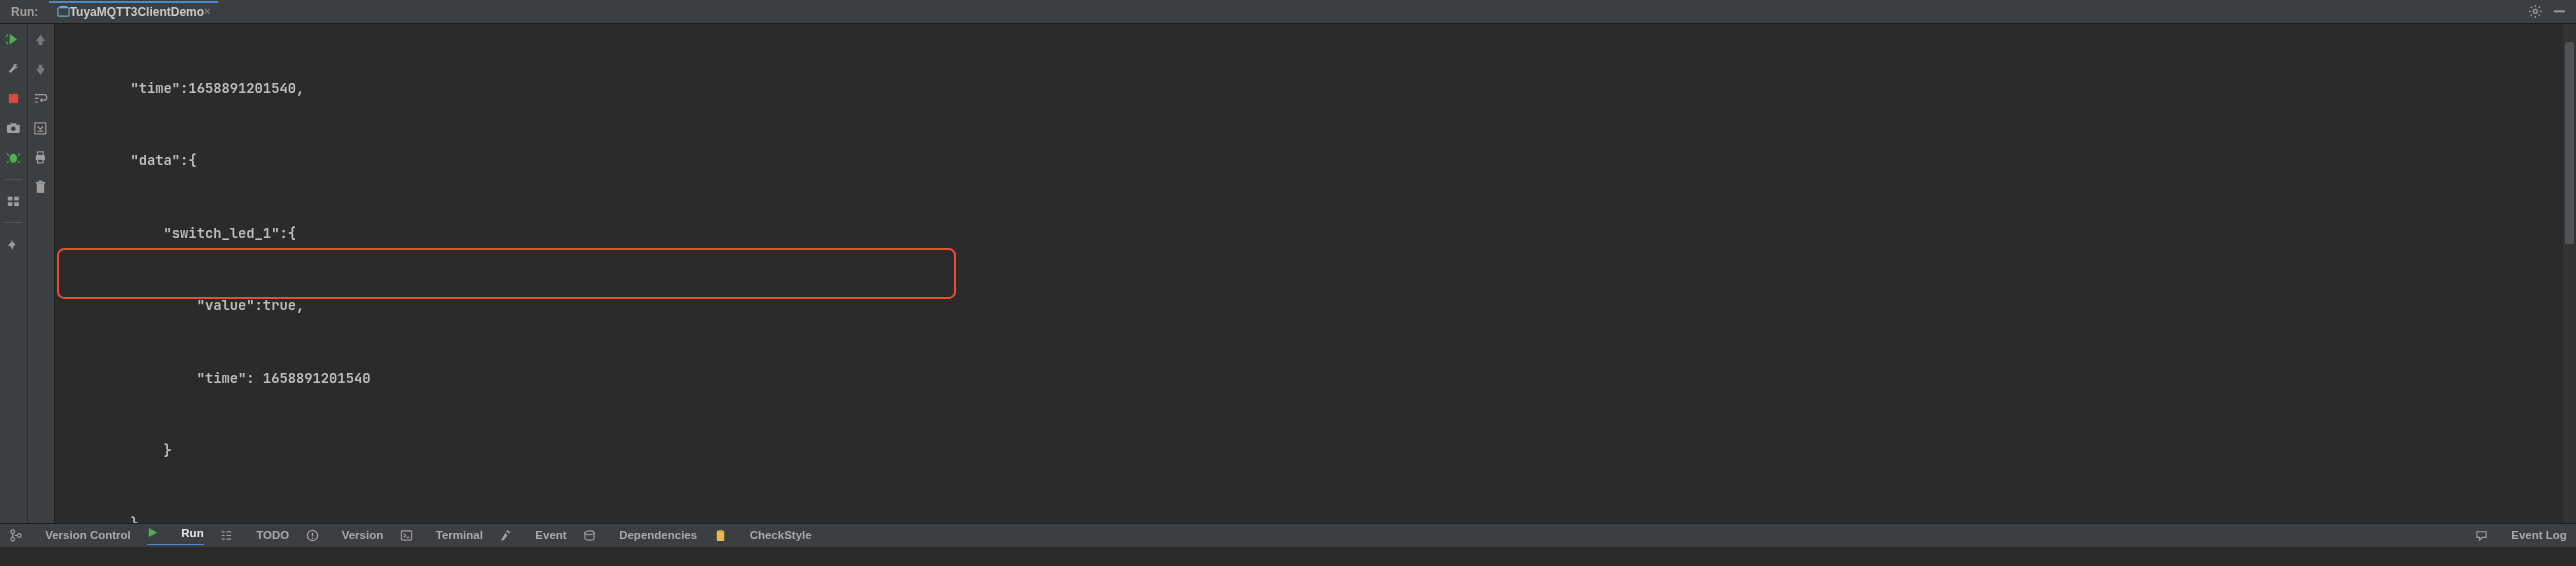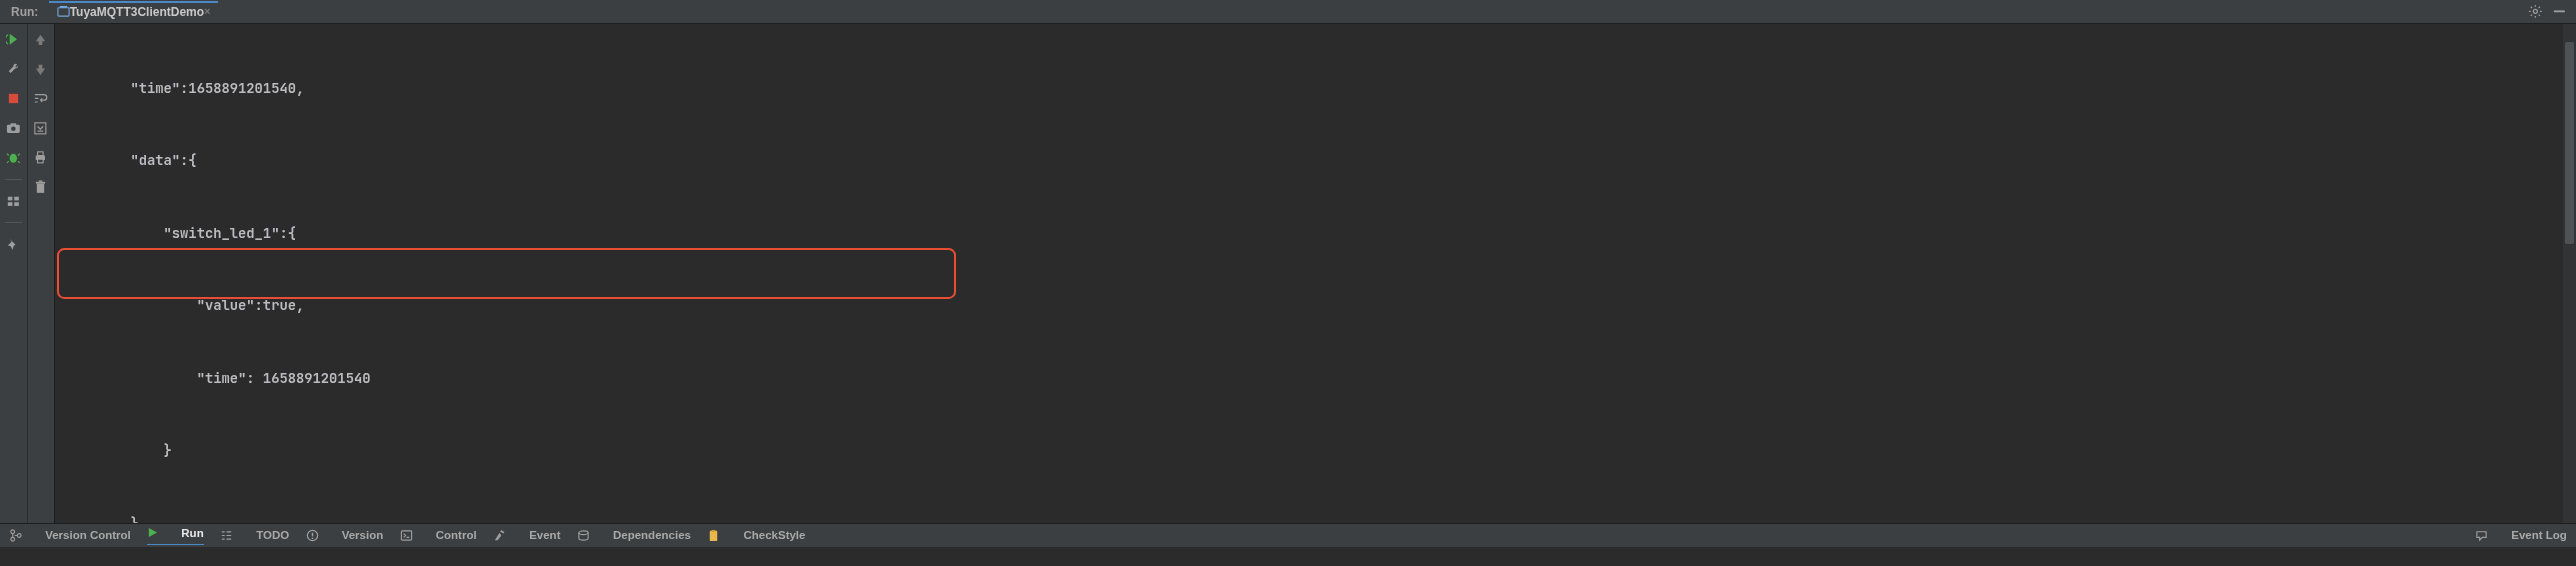--- a/index.html
+++ b/index.html
@@ -287,21 +287,21 @@
           <line x1="7" y1="4" x2="7" y2="8" stroke="#9e9e9e" stroke-width="1.5"></line>
           <circle cx="7" cy="10" r="0.9" fill="#9e9e9e"></circle>
         </svg>
       <span>Version</span>
     </div>
     <div class="item">
       <svg width="13" height="13" viewBox="0 0 14 14">
           <rect x="1.5" y="2" width="11" height="10" rx="1" fill="none" stroke="#9e9e9e" stroke-width="1.2"></rect>
           <path d="M4 5 L6 7 L4 9 M7 9 H10" stroke="#9e9e9e" stroke-width="1.2" fill="none"></path>
         </svg>
-      <span>Control</span>
+      <span>Terminal</span>
     </div>
     <div class="item">
       <svg width="13" height="13" viewBox="0 0 14 14">
           <path d="M2 12 L7 4 L9 7 L5 12 Z" fill="#9e9e9e"></path>
           <rect x="8" y="2" width="4" height="2" fill="#9e9e9e" transform="rotate(30 10 3)"></rect>
         </svg>
       <span>Event</span>
     </div>
     <div class="item">
       <svg width="13" height="13" viewBox="0 0 14 14">

